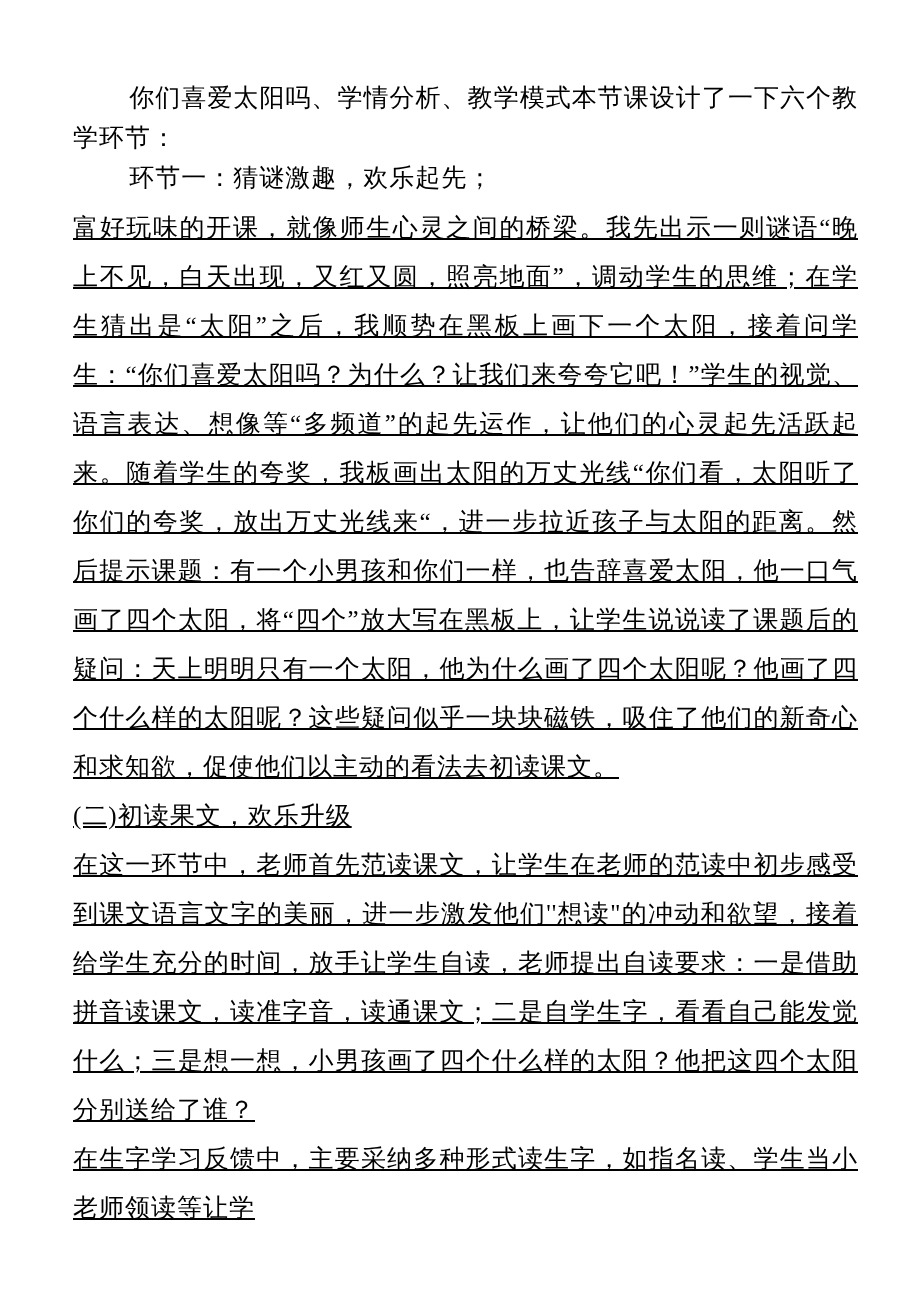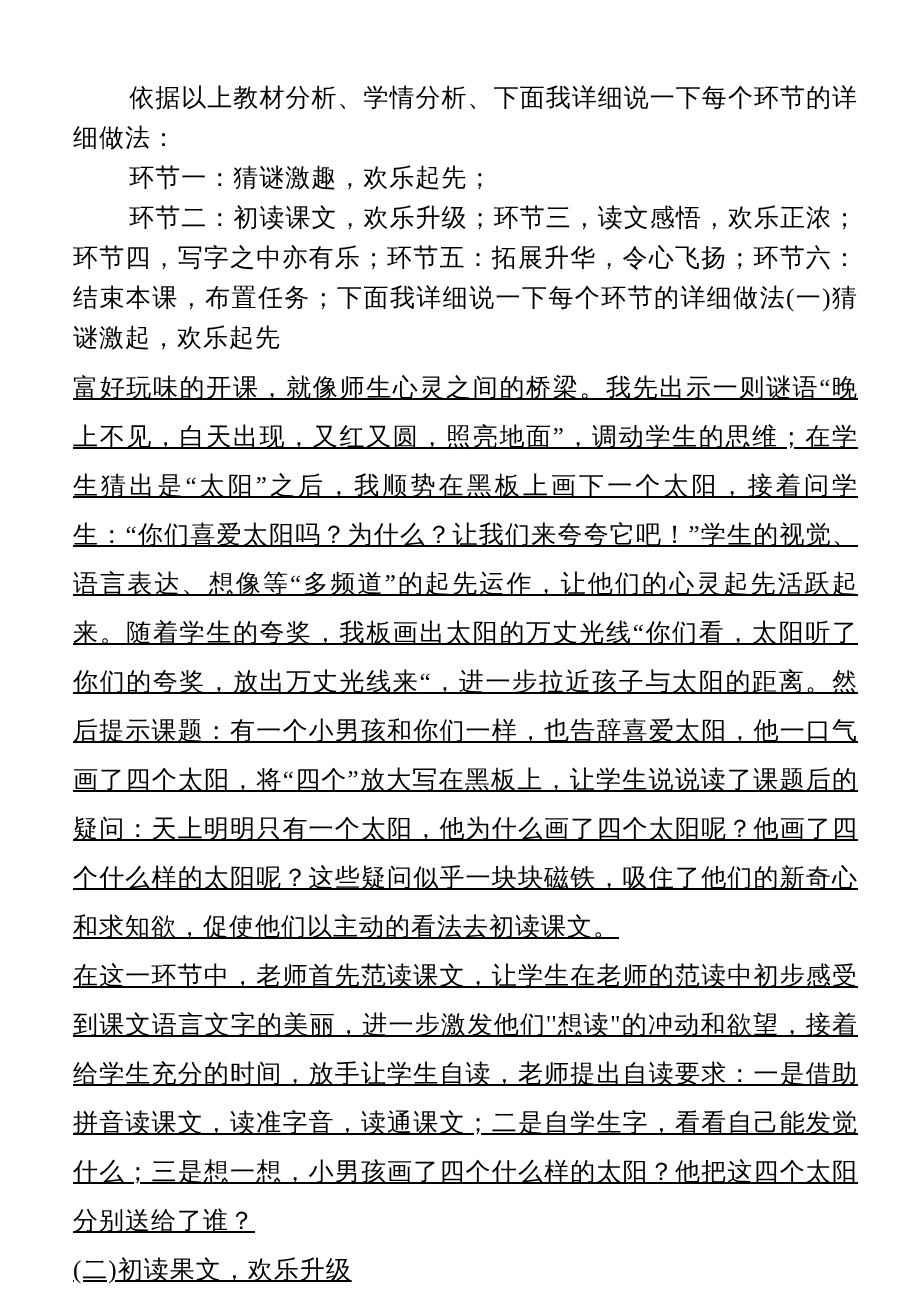--- a/index.html
+++ b/index.html
@@ -37,26 +37,25 @@
     text-decoration: underline;
   }
   .para.body-first {
     margin-top: 5px;
   }
 </style>
 </head>
 <body style="background: rgb(255, 255, 255);">
 
 <div class="page" style="background: rgb(255, 255, 255); color: rgb(0, 0, 0);">
-  <p class="para intro">依据以上教材分析、学情分析、下面我详细说一下每个环节的详细做法：</p>
+  <p class="para intro">你们喜爱太阳吗、学情分析、教学模式本节课设计了一下六个教学环节：</p>
 
   <p class="para intro">环节一：猜谜激趣，欢乐起先；</p>
 
-  <p class="para intro">环节二：初读课文，欢乐升级；环节三，读文感悟，欢乐正浓；环节四，写字之中亦有乐；环节五：拓展升华，令心飞扬；环节六：结束本课，布置任务；下面我详细说一下每个环节的详细做法(一)猜谜激起，欢乐起先</p>
 
   <p class="para body-text body-first">富好玩味的开课，就像师生心灵之间的桥梁。我先出示一则谜语“晚上不见，白天出现，又红又圆，照亮地面”，调动学生的思维；在学生猜出是“太阳”之后，我顺势在黑板上画下一个太阳，接着问学生：“你们喜爱太阳吗？为什么？让我们来夸夸它吧！”学生的视觉、语言表达、想像等“多频道”的起先运作，让他们的心灵起先活跃起来。随着学生的夸奖，我板画出太阳的万丈光线“你们看，太阳听了你们的夸奖，放出万丈光线来“，进一步拉近孩子与太阳的距离。然后提示课题：有一个小男孩和你们一样，也告辞喜爱太阳，他一口气画了四个太阳，将“四个”放大写在黑板上，让学生说说读了课题后的疑问：天上明明只有一个太阳，他为什么画了四个太阳呢？他画了四个什么样的太阳呢？这些疑问似乎一块块磁铁，吸住了他们的新奇心和求知欲，促使他们以主动的看法去初读课文。</p>
 
+  <p class="para body-text">(二)初读果文，欢乐升级</p>
+
   <p class="para body-text">在这一环节中，老师首先范读课文，让学生在老师的范读中初步感受到课文语言文字的美丽，进一步激发他们''想读"的冲动和欲望，接着给学生充分的时间，放手让学生自读，老师提出自读要求：一是借助拼音读课文，读准字音，读通课文；二是自学生字，看看自己能发觉什么；三是想一想，小男孩画了四个什么样的太阳？他把这四个太阳分别送给了谁？</p>
-
-  <p class="para body-text">(二)初读果文，欢乐升级</p>
 
   <p class="para body-text">在生字学习反馈中，主要采纳多种形式读生字，如指名读、学生当小老师领读等让学</p>
 </div>
 
 </body></html>

